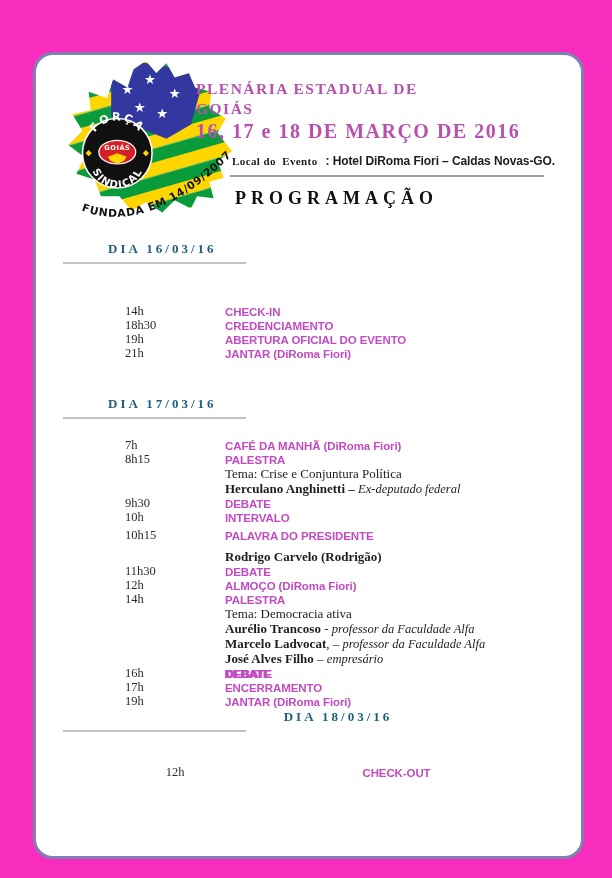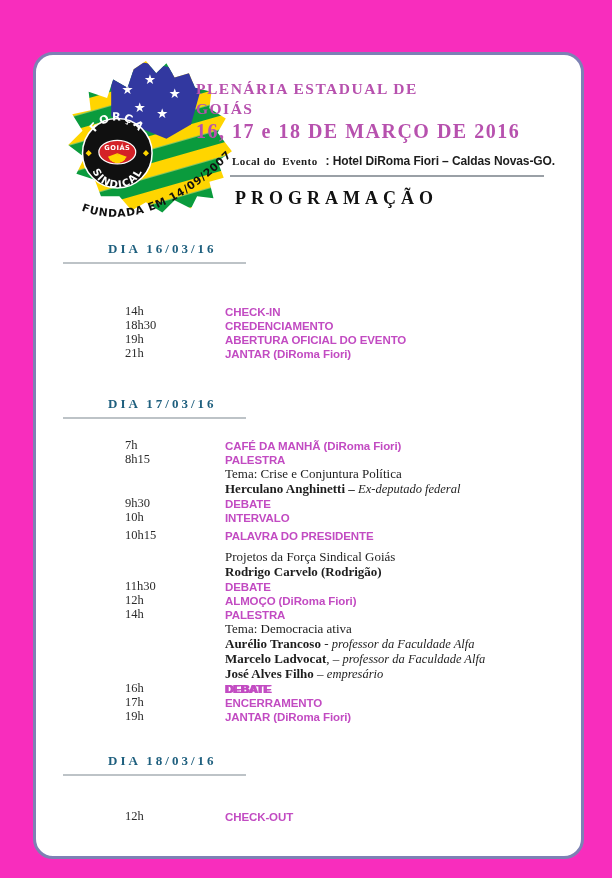--- a/index.html
+++ b/index.html
@@ -51,21 +51,21 @@
     background:#9aa0a6;
   }
   .program-title{
     position:absolute;left:199px;top:133px;margin:0;
     font-size:18px;font-weight:bold;letter-spacing:5px;color:#111111;
   }
   
   .day{position:absolute;left:27px;width:505px;}
   .day-0{top:183px;}
   .day-1{top:338px;}
-  .day-2{top:695px;}
+  .day-2{top:651px;text-align:center;}
   .day-title{
     margin:0 0 0 45px;
     font-size:13px;font-weight:bold;letter-spacing:3px;
     color:#1e5f7e;line-height:22px;
   }
   .day-underline{width:183px;height:2px;background:#bdc3c7;margin-top:2px;}
   .day-0 .rows{margin-top:40px;}
   .day-1 .rows{margin-top:19px;}
   .day-2 .rows{margin-top:33px;}
   .row{display:flex;line-height:14px;}
@@ -197,21 +197,20 @@
         <div class="row">
           <span class="time">10h</span>
           <span class="content"><span class="seg-event">INTERVALO</span></span>
         </div>
         <div class="row" style="margin-top: 4px;">
           <span class="time">10h15</span>
           <span class="content"><span class="seg-event">PALAVRA DO PRESIDENTE</span></span>
         </div>
         <div class="row" style="margin-top: 7px;">
           <span class="time"></span>
-          <span class="content"><span class="seg-plain">Projetos da Força Sindical Goiás</span></span>
         </div>
         <div class="row">
           <span class="time"></span>
           <span class="content"><span class="seg-bold">Rodrigo Carvelo (Rodrigão)</span></span>
         </div>
         <div class="row">
           <span class="time">11h30</span>
           <span class="content"><span class="seg-event">DEBATE</span></span>
         </div>
         <div class="row">

